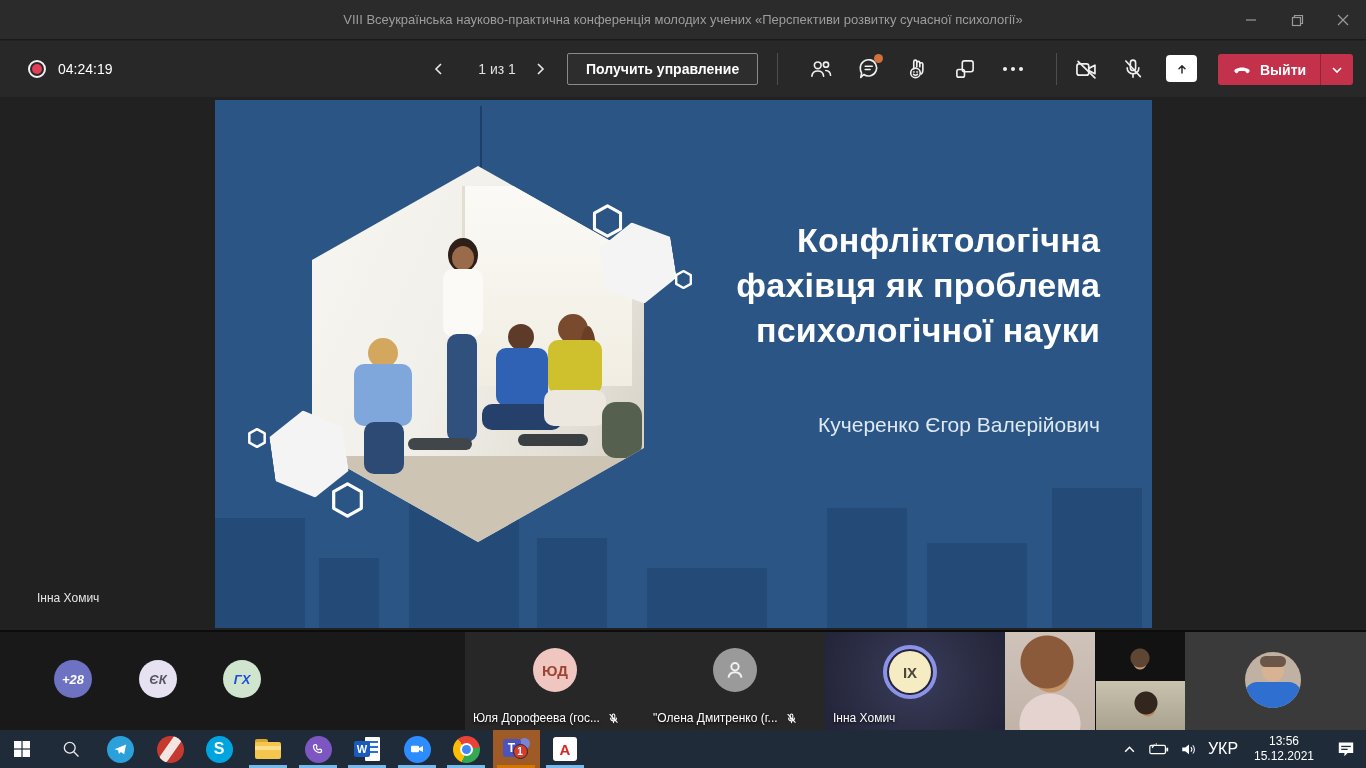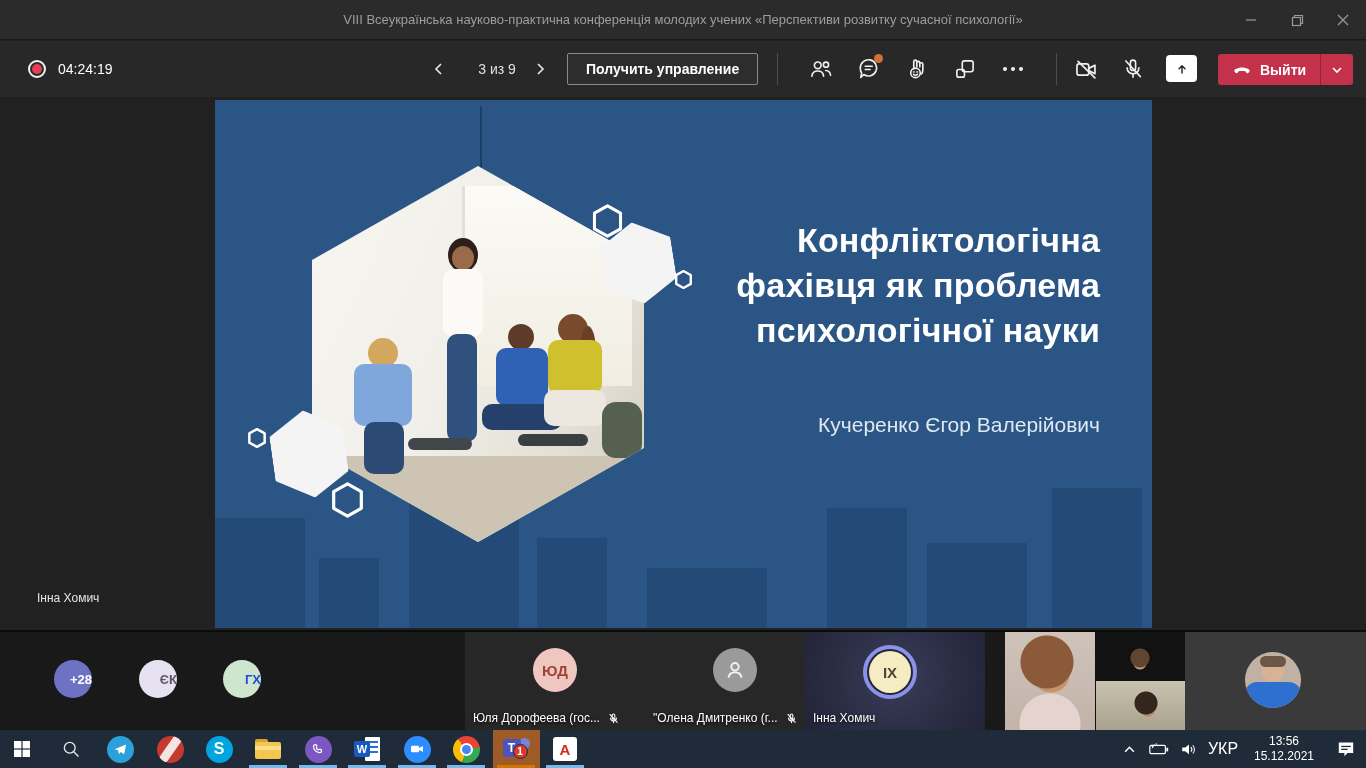--- a/index.html
+++ b/index.html
@@ -58,21 +58,21 @@
   .blob { position:absolute; border-radius:50%; }
   .body { position:absolute; border-radius:10px; }
   .outhex { position:absolute; }
   .outhex svg { display:block; width:100%; height:100%; }
   .fillhex { position:absolute; background:#f3f4f3; }
 
   
   .strip { position:absolute; left:0; top:630px; width:1366px; height:100px; background:#191919;
            border-top:2px solid #0c0c0c; }
   .ovf-circle { position:absolute; top:28px; width:38px; height:38px; border-radius:50%;
-                display:flex; align-items:center; justify-content:flex-end; font-size:13px; font-weight:700; }
+                display:flex; align-items:center; justify-content:center; font-size:13px; font-weight:700;font-style:italic; }
   .tile { position:absolute; top:0; height:98px; overflow:hidden; }
   .tile-name { position:absolute; left:8px; bottom:5px; display:flex; align-items:center; gap:7px;
                color:#fff; font-size:12px; text-shadow:0 1px 3px rgba(0,0,0,.9); white-space:nowrap; }
   .mic-muted { flex:0 0 auto; }
   .av { border-radius:50%; display:flex; align-items:center; justify-content:center; font-weight:700; }
   .speak-ring { position:absolute; left:58px; top:13px; width:54px; height:54px; border-radius:50%;
                 border:4px solid #8a93e8; background:#23243a; display:flex; align-items:center; justify-content:center; }
 
   
   .taskbar { position:absolute; left:0; top:730px; width:1366px; height:38px; background:#1f2b39; }
@@ -119,21 +119,21 @@
     <span class="rec-dot">
         <i></i>
       </span>
     <span class="timer">04:24:19</span>
 
     <span class="nav-chevron" style="left:426px;">
       <svg width="14" height="14" viewBox="0 0 14 14" fill="none" stroke="#e8e8e8" stroke-width="1.6">
           <path d="M9 2L4 7l5 5"></path>
         </svg>
     </span>
-    <span class="slidepos">3 из 9</span>
+    <span class="slidepos">1 из 1</span>
     <span class="nav-chevron" style="left:527px;">
       <svg width="14" height="14" viewBox="0 0 14 14" fill="none" stroke="#e8e8e8" stroke-width="1.6">
           <path d="M5 2l5 5-5 5"></path>
         </svg>
     </span>
 
     <div class="ctl-btn">
       <span>Получить управление</span>
     </div>
 
@@ -325,21 +325,21 @@
       </div>
       <div class="tile-name">
         <span>"Олена Дмитренко (г...</span>
         <svg class="mic-muted" width="13" height="13" viewBox="0 0 24 24" fill="none" stroke="#fff" stroke-width="2" stroke-linecap="round">
           <rect x="9.6" y="3.8" width="4.8" height="9.6" rx="2.4"></rect>
             <path d="M6.6 11c0 3.1 2.4 5.4 5.4 5.4s5.4-2.3 5.4-5.4M12 16.4v3.2M5.4 4.6L18.8 19"></path>
           </svg>
       </div>
     </div>
 
-    <div class="tile" style="left:805px;width:180px;background:radial-gradient(circle at 50% 45%, #3a3d5c 0%, #2c2e45 55%, #222338 100%);padding-left:36px;">
+    <div class="tile" style="left:825px;width:180px;background:radial-gradient(circle at 50% 45%, #3a3d5c 0%, #2c2e45 55%, #222338 100%);padding-left:36px;">
       <div class="speak-ring">
         <div class="av" style="width:42px;height:42px;background:#f6ecc4;color:#4a463a;font-size:15px;">
           <span>ІХ</span>
         </div>
       </div>
       <div class="tile-name">
         <span>Інна Хомич</span>
       </div>
     </div>
 

